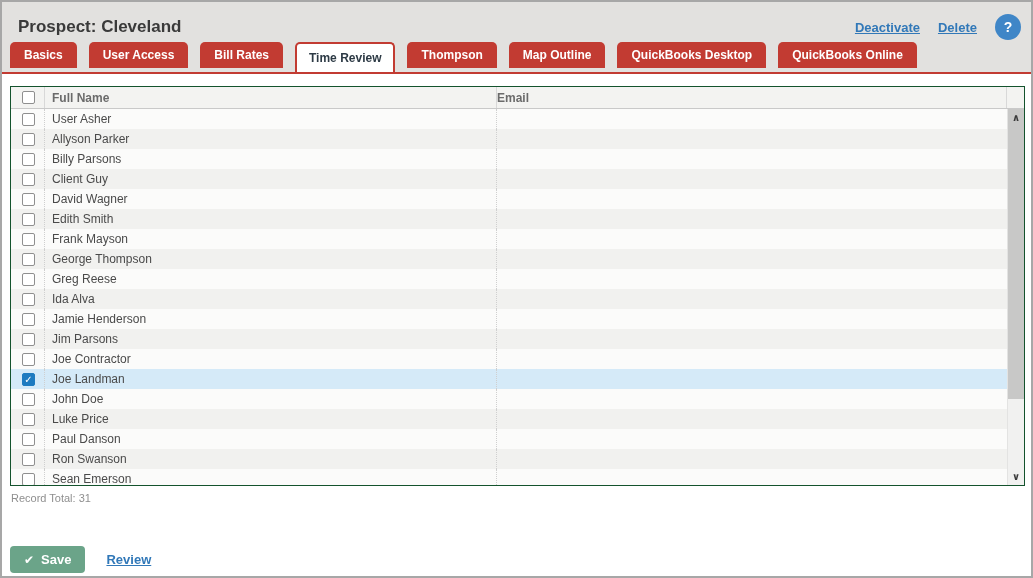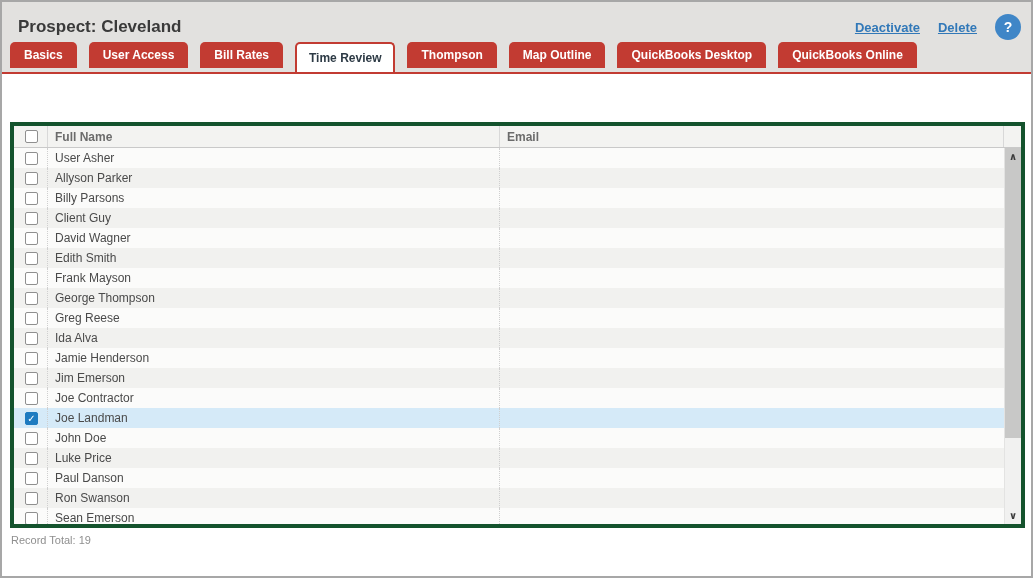--- a/index.html
+++ b/index.html
@@ -45,28 +45,28 @@
     background:var(--tab-red);color:#fff;font-size:12px;font-weight:bold;
     border-radius:5px 5px 0 0;cursor:pointer;white-space:nowrap;
   }
   .tab.active{
     background:#fff;color:#2d3a45;border:2px solid var(--tab-red);
     border-bottom:none;height:30px;margin-bottom:-2px;position:relative;z-index:2;
     padding:12px 12px;
   }
   
   .content{padding:12px 8px 0 8px;background:#fff;}
-  .grid{width:1015px;border:4px solid #14532d;margin-top:36px;}
+  .grid{width:1015px;border:1px solid #14532d;}
   .thead{
     display:flex;align-items:center;height:22px;background:#f3f3f1;
     border-bottom:1px solid #c9c9c9;color:#6b6b6b;font-size:12px;font-weight:bold;
   }
   .th-check{width:33px;padding-left:11px;height:100%;display:flex;align-items:center;}
   .th-name{width:452px;padding-left:7px;border-left:1px solid #d8d8d8;height:100%;display:flex;align-items:center;}
-  .th-email{flex:1;padding-left:7px;border-left:1px solid #d8d8d8;height:100%;display:flex;align-items:center;}
+  .th-email{flex:1;border-left:1px solid #d8d8d8;height:100%;display:flex;align-items:center;}
   .th-spacer{width:18px;border-left:1px solid #d8d8d8;height:100%;}
   .tbody{position:relative;height:376px;overflow:hidden;background:#fff;}
   .row{
     display:flex;align-items:center;height:20px;font-size:12px;color:#4a4a4a;
     cursor:pointer;
   }
   .row:nth-child(odd){background:#fbfbfa;}
   .row:nth-child(even){background:#f1f1ef;}
   .row.selected{background:var(--selected-row) !important;}
   .cell-check{width:33px;padding-left:11px;display:flex;align-items:center;}
@@ -221,21 +221,21 @@
     <div class="cell-check">
       <span class="cb"></span>
     </div>
     <div class="cell-name">Jamie Henderson</div>
     <div class="cell-email"></div>
   </div>
           <div class="row">
     <div class="cell-check">
       <span class="cb"></span>
     </div>
-    <div class="cell-name">Jim Emerson</div>
+    <div class="cell-name">Jim Parsons</div>
     <div class="cell-email"></div>
   </div>
           <div class="row">
     <div class="cell-check">
       <span class="cb"></span>
     </div>
     <div class="cell-name">Joe Contractor</div>
     <div class="cell-email"></div>
   </div>
           <div class="row selected">
@@ -280,21 +280,21 @@
     <div class="cell-name">Sean Emerson</div>
     <div class="cell-email"></div>
   </div>
           <div class="scrollbar">
           <div class="sb-up">∧</div>
           <div class="sb-thumb"></div>
           <div class="sb-down">∨</div>
         </div>
       </div>
     </div>
-    <div class="record-total">Record Total: 19</div>
+    <div class="record-total">Record Total: 31</div>
 
     <div class="actions">
       <button class="save-btn">
         <span class="save-check">✔</span>
         <span>Save</span>
       </button>
       <a class="cancel-link">Review</a>
     </div>
   </div>
 

